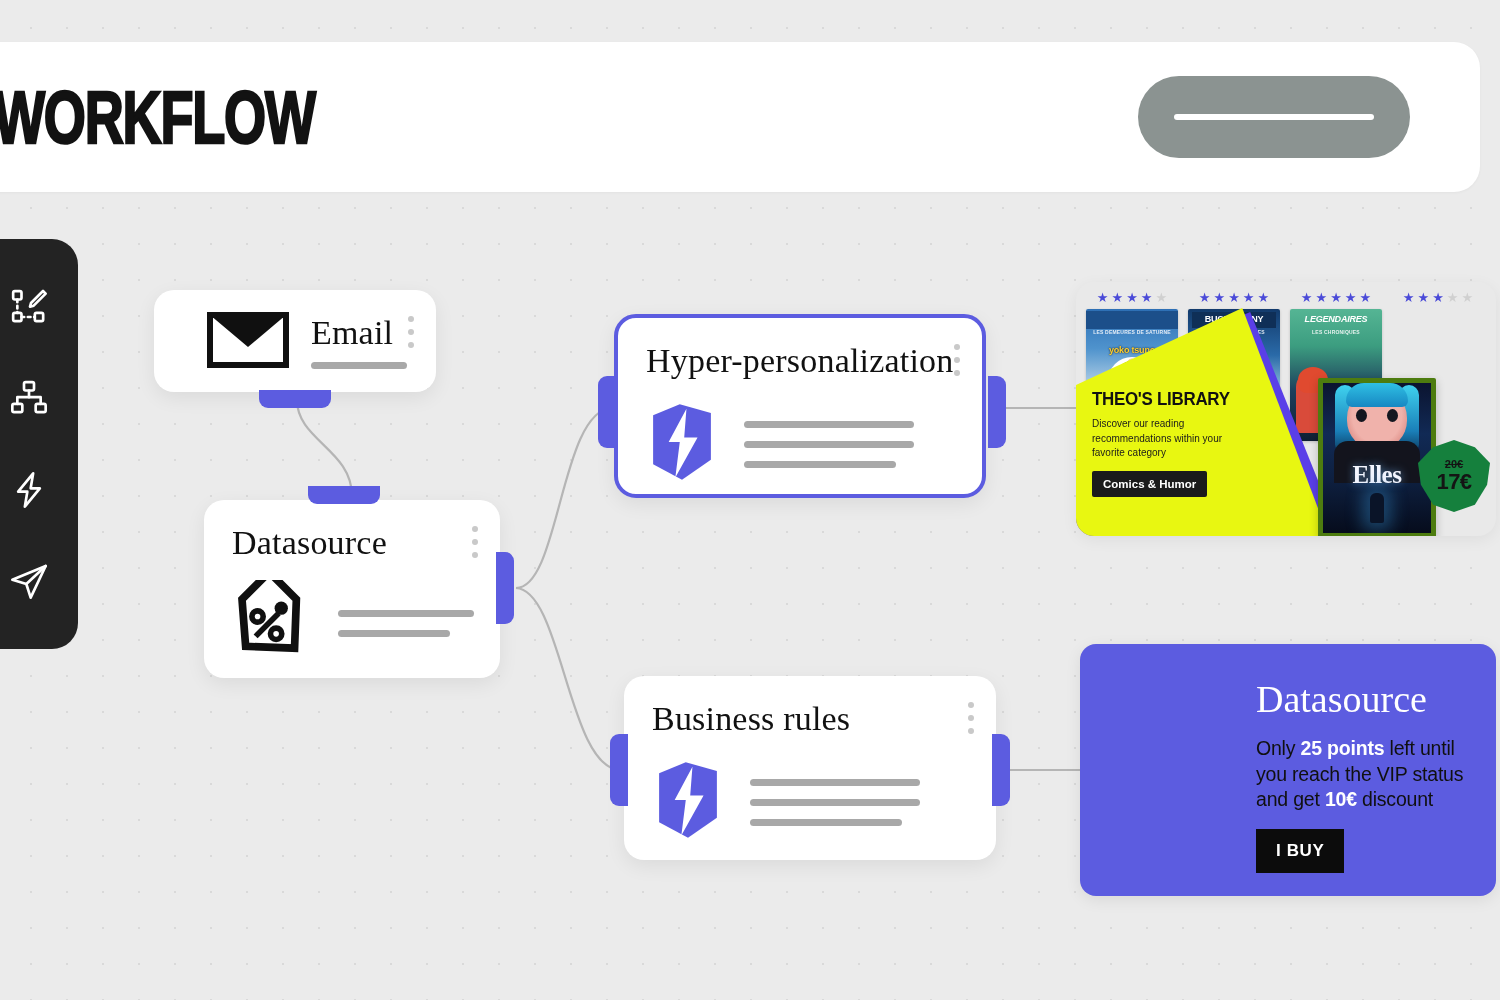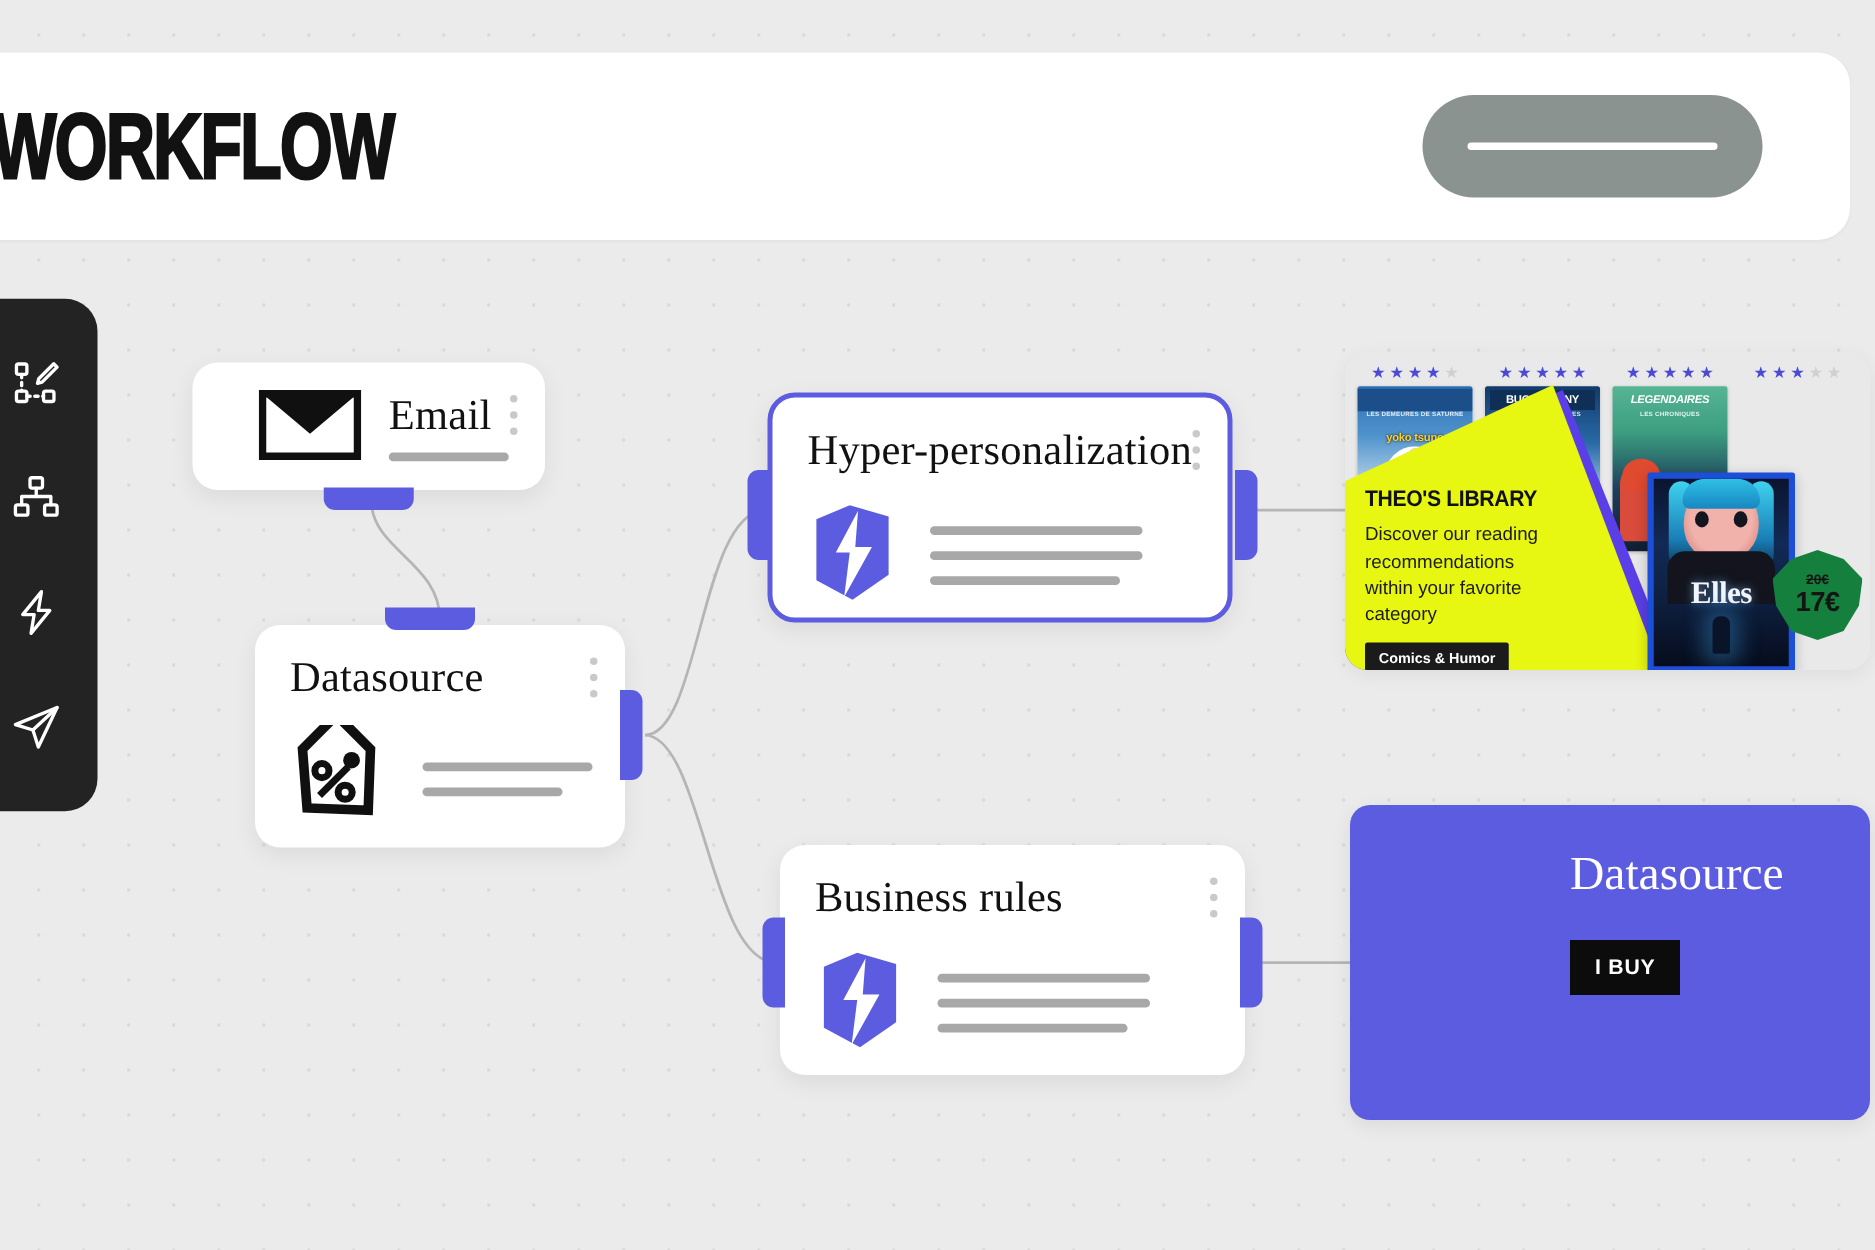--- a/index.html
+++ b/index.html
@@ -233,31 +233,31 @@
     position: absolute; left: -4px; top: 26px; width: 258px; height: 232px;
     background: #e8f711;
     clip-path: polygon(0 34%, 66% 0, 100% 100%, 0 100%);
   }
   .library-content { position: absolute; left: 16px; top: 108px; width: 180px; z-index: 4; }
   .library-name {
     font-weight: 700; font-size: 18px; line-height: 1.02;
     color: #111111; letter-spacing: -0.3px; margin-bottom: 9px;
     transform: scaleX(0.94); transform-origin: left;
   }
-  .library-desc { font-size: 15px; line-height: 1.42; color: #1b1b1b; width: 160px; }
+  .library-desc { font-size: 10px; line-height: 1.42; color: #1b1b1b; width: 160px; }
   .library-cat {
     display: inline-block; margin-top: 11px;
     background: #1b1b1b; color: #ffffff;
     font-size: 11.5px; font-weight: 700;
     padding: 7px 11px; border-radius: 2px;
   }
   .feat-cover {
     position: absolute; left: 242px; top: 96px;
     width: 118px; height: 160px;
-    background: #1d4ed8; padding: 5px;
+    background: #4d7c0f; padding: 5px;
     border-radius: 2px; z-index: 6;
     box-shadow: 0 3px 10px rgba(0,0,0,0.22);
   }
   .feat-art {
     position: relative; width: 100%; height: 100%; overflow: hidden;
     background: linear-gradient(180deg,#0b1430 0%,#112a55 34%,#0e2040 64%,#060c1c 100%);
   }
   .feat-face {
     position: absolute; left: 50%; top: 4px; transform: translateX(-50%);
     width: 60px; height: 62px;
@@ -596,17 +596,18 @@
     <div class="price-badge">
       <span class="price-old">20€</span>
       <span class="price-new">17€</span>
     </div>
   </div>
 
   <div id="promo-charlotte">
 
     <div class="ch-right">
       <div class="ch-name">Datasource</div>
+      <div class="ch-msg"><span>Only </span><b>25 points</b><span> left until you reach the VIP status and get </span><b>10€</b><span>  discount</span></div>
       <div class="ch-buy">I BUY</div>
     </div>
   </div>
 
 </div>
 
 </body></html>

